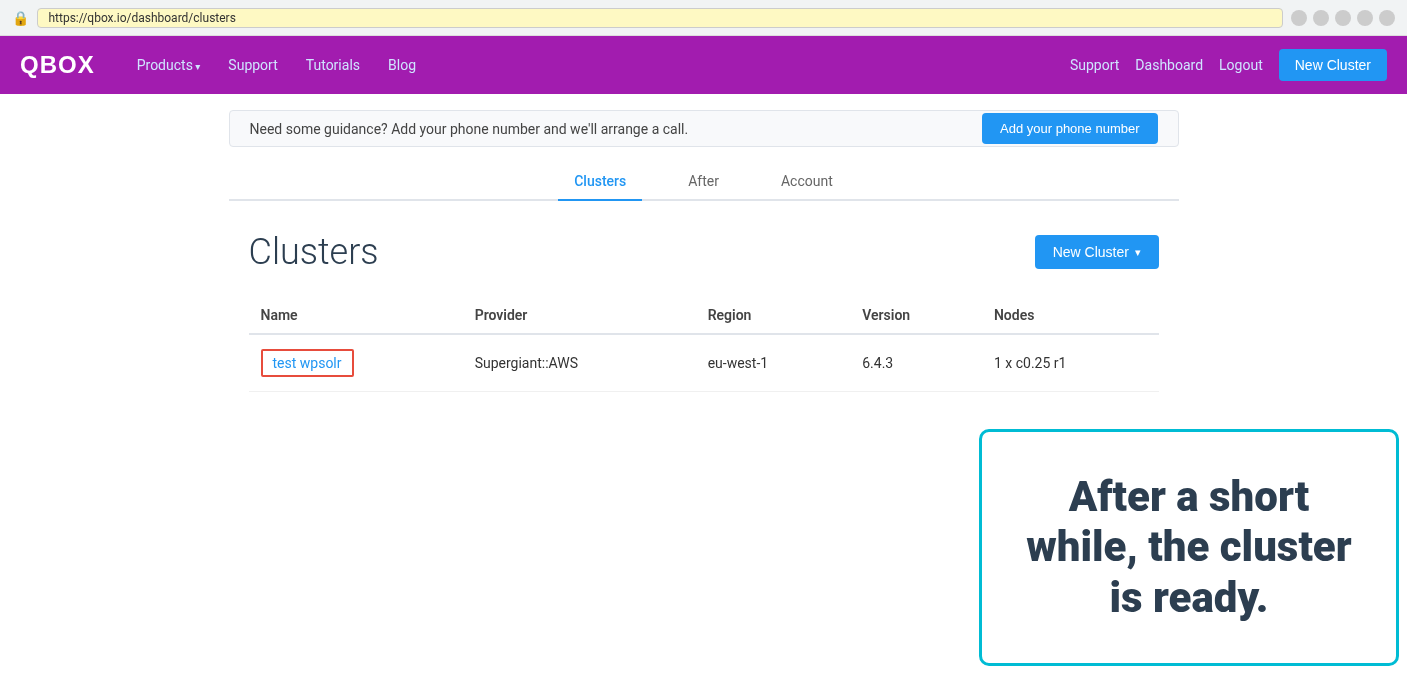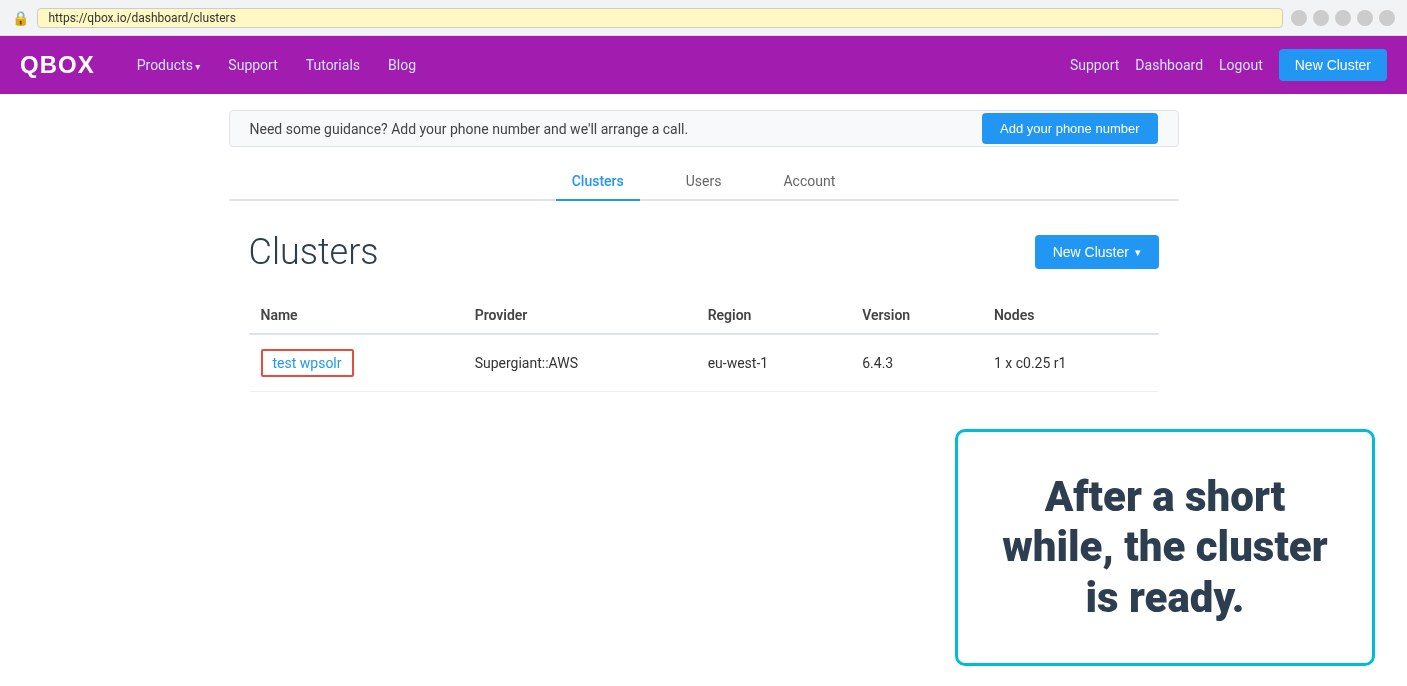--- a/index.html
+++ b/index.html
@@ -168,21 +168,21 @@
       border: 2px solid #e74c3c;
       padding: 4px 10px;
       display: inline-block;
       border-radius: 2px;
     }
 
     
     .callout-box {
       position: fixed;
       bottom: 20px;
-      right: 32px;
+      right: 8px;
       width: 420px;
       background: #fff;
       border: 3px solid #00bcd4;
       border-radius: 10px;
       padding: 40px 30px;
       text-align: center;
     }
     .callout-text {
       font-size: 42px;
       font-weight: 900;
@@ -221,21 +221,21 @@
   </div>
 </nav>
 
 <div class="guidance-bar">
   <span class="guidance-text">Need some guidance? Add your phone number and we'll arrange a call.</span>
   <button class="guidance-btn">Add your phone number</button>
 </div>
 
 <div class="tabs-container">
   <a class="tab active">Clusters</a>
-  <a class="tab">Users</a>
+  <a class="tab">After</a>
   <a class="tab">Account</a>
 </div>
 
 <div class="main-content">
   <div class="page-header">
     <h1 class="page-title">Clusters</h1>
     <button class="btn-new-cluster">New Cluster</button>
   </div>
 
   <table class="clusters-table">

